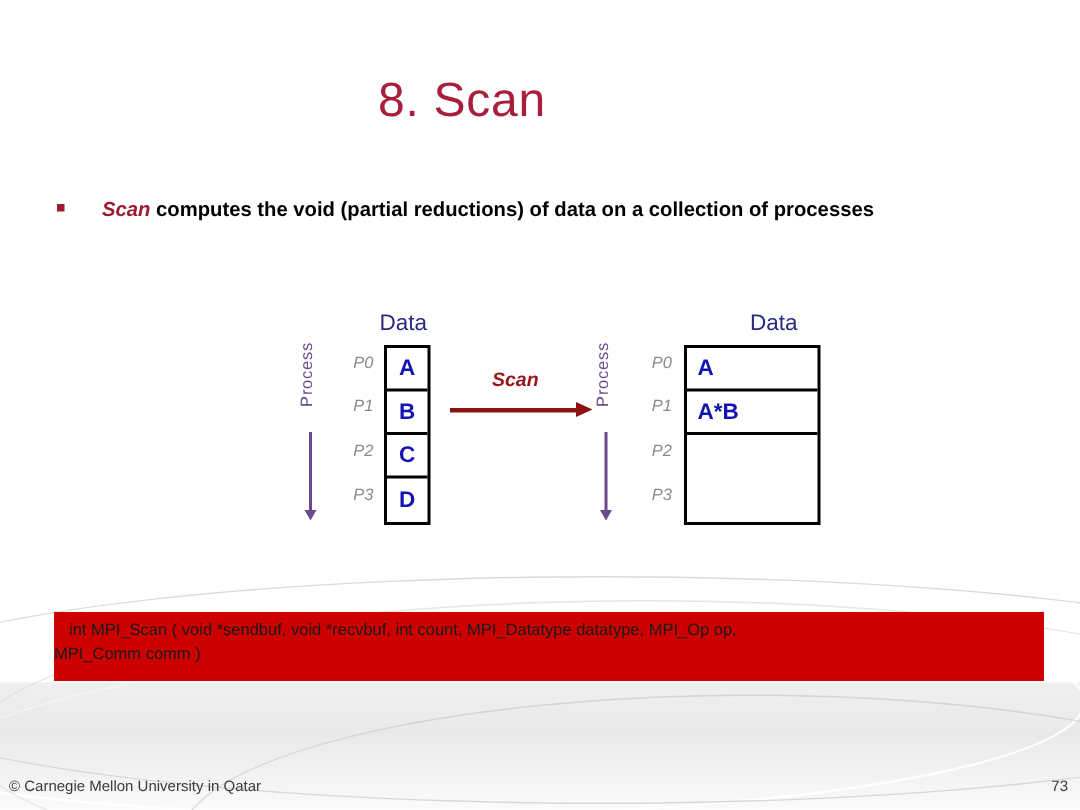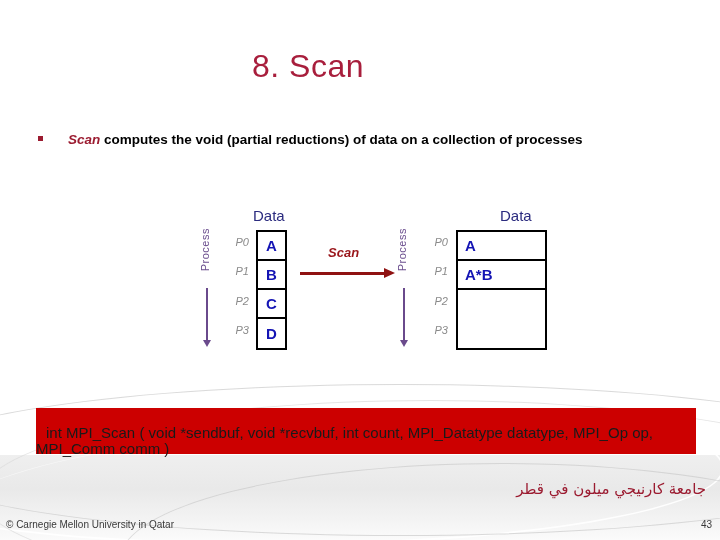--- a/index.html
+++ b/index.html
@@ -216,24 +216,24 @@
 
   
   #code-banner {
     position: absolute;
     left: 36px;
     top: 408px;
     width: 660px;
     height: 46px;
     background: #CC0000;
     color: #1a1a1a;
-    font-size: 15px;
+    font-size: 11px;
     line-height: 16px;
     text-align: center;
-    padding-top: 17px;
+    padding-top: 4px;
     box-sizing: border-box;
   }
   #code-line1 { padding: 0 10px; text-align: left; }
   #code-line2 { text-align: left; padding-left: 0px; }
 
   
   #logo {
     position: absolute;
     right: 14px;
     top: 480px;
@@ -331,19 +331,18 @@
       <div class="cell right-cell">A*B</div>
     </div>
   </div>
 
   <div id="code-banner">
     <div id="code-line1">int MPI_Scan ( void *sendbuf, void *recvbuf, int count, MPI_Datatype datatype, MPI_Op op,</div>
     <div id="code-line2">MPI_Comm comm )</div>
   </div>
 
   <div id="logo">
-    <div id="logo-arabic">جامعة كارنيجي ميلون في قطر</div>
   </div>
 
   <div id="footer-copy">© Carnegie Mellon University in Qatar</div>
-  <div id="footer-page">43</div>
+  <div id="footer-page">73</div>
 
 </div>
 
 </body></html>

